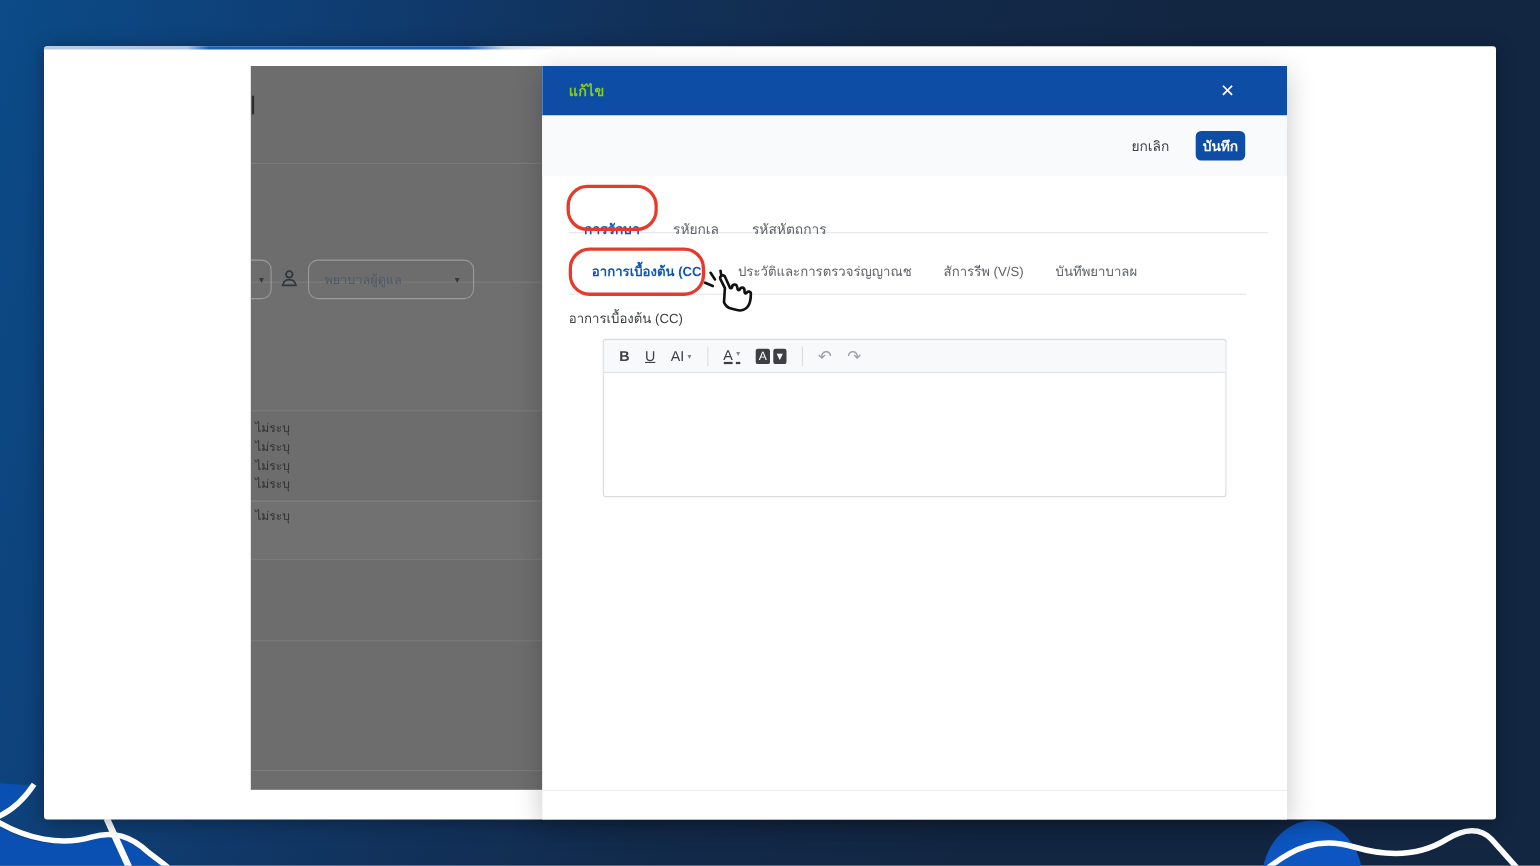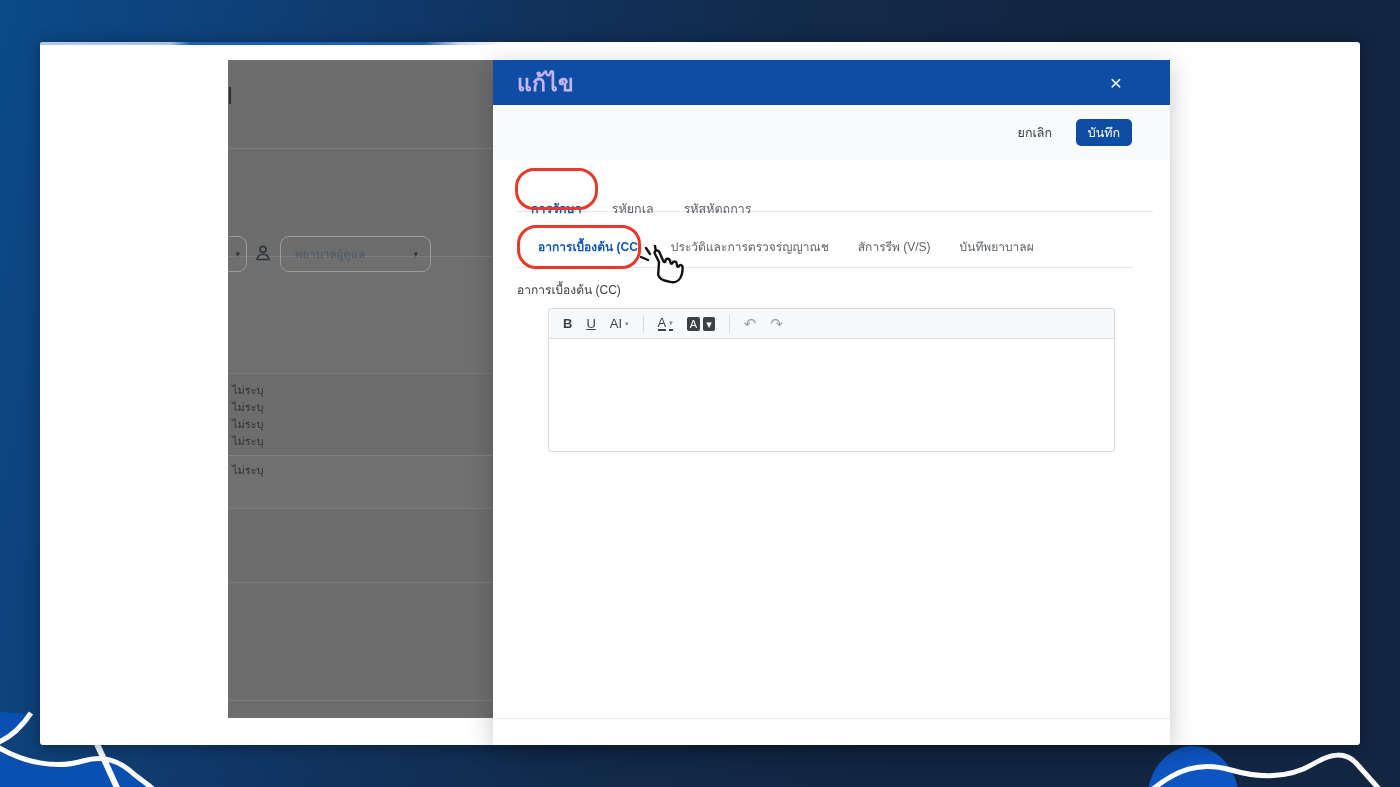--- a/index.html
+++ b/index.html
@@ -41,37 +41,37 @@
   .person-ico { position:absolute; left:26px; top:184px; }
   
   .modal {
     position:absolute; left:453px; top:18px; width:677px; height:685px;
     background:#ffffff; box-shadow:0 6px 24px rgba(0,0,0,0.22);
   }
   .modal-header {
     height:45px; background:#0d4da6; display:flex; align-items:center;
     padding:0 48px 0 24px;
   }
-  .modal-title { color:#c4b5fd; font-size:23px; font-weight:700; letter-spacing:0.2px; }
+  .modal-title { color:#84cc16; font-size:13px; font-weight:700; letter-spacing:0.2px; }
   .modal-close {
     margin-left:auto; color:#ffffff; font-size:21px; line-height:20px;
     cursor:pointer; background:none; border:none; font-family:inherit;
   }
   .action-bar {
     height:55px; background:#f9fafb; display:flex; align-items:center;
     justify-content:flex-end; gap:24px; padding-right:38px;
   }
   .btn-cancel {
     background:none; border:none; color:#3c4043; font-size:12.5px;
     font-family:Liberation Sans, sans-serif; cursor:pointer;
   }
   .btn-save {
     background:#0d4da6; color:#ffffff; border:none; border-radius:5px;
-    font-size:12.5px; font-weight:400; font-family:inherit;
-    width:56px; height:27px; cursor:pointer;
+    font-size:12.5px; font-weight:700; font-family:inherit;
+    width:45px; height:27px; cursor:pointer;
   }
   .tabs {
     height:42px; margin:10px 17px 0 24px; display:flex; align-items:center;
     gap:30px; padding-left:14px; border-bottom:1px solid #e3e6ea;
   }
   .tab { font-size:12.5px; color:#5f6368; cursor:pointer;margin-top:36px; }
   .tab.active { color:#1156b5; font-weight:700; }
   .subtabs {
     height:43px; margin:13px 37px 0 24px; display:flex; align-items:center;
     gap:29px; padding-left:21px; border-bottom:1px solid #e4e7ea;

